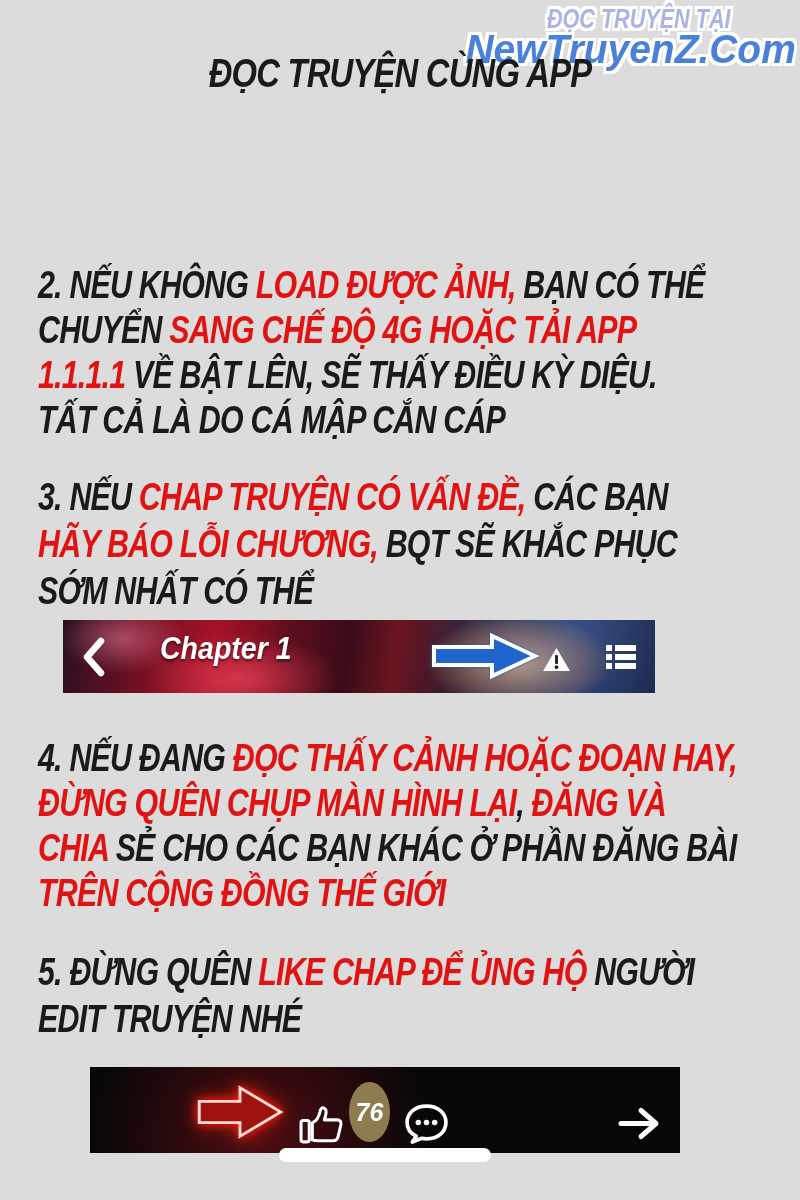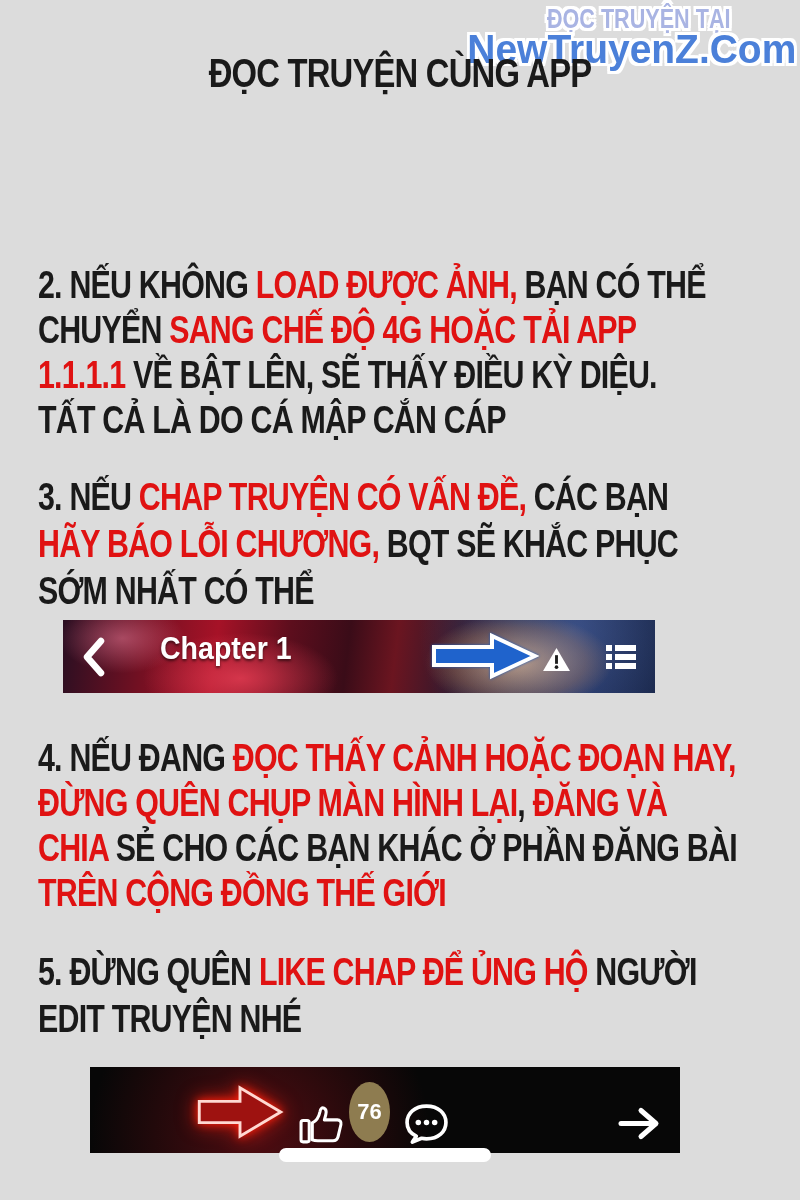--- a/index.html
+++ b/index.html
@@ -1,18 +1,19 @@
 <!DOCTYPE html>
 <html><head>
 <meta charset="utf-8">
 <style>
   html,body{margin:0;padding:0;}
   .page{
     position:relative;width:800px;height:1200px;background:#dcdcdc;overflow:hidden;
     font-family:"Liberation Sans","DejaVu Sans",sans-serif;
+    font-style:italic;
   }
   
   .wm{position:absolute;font-weight:bold;white-space:nowrap;
       text-shadow:-3px -3px 0 #fff,3px -3px 0 #fff,-3px 3px 0 #fff,3px 3px 0 #fff,
                   -3px 0 0 #fff,3px 0 0 #fff,0 -3px 0 #fff,0 3px 0 #fff;}
   .wm1{top:4px;right:70px;font-size:27px;color:#a9b4e3;transform:scaleX(.8);transform-origin:100% 0;letter-spacing:0;}
   .wm2{top:26px;right:4px;font-size:41px;color:#4b80d9;transform:scaleX(.95);transform-origin:100% 0;}
   
   .title{position:absolute;top:50px;left:0;width:800px;text-align:center;
          font-size:41px;font-weight:bold;color:#1a1a1a;letter-spacing:-1px;
@@ -42,21 +43,21 @@
   .bar1 .warn{position:absolute;left:479px;top:27px;}
   .bar1 .menu{position:absolute;left:543px;top:24px;}
   
   .bar2{position:absolute;left:90px;top:1067px;width:590px;height:86px;background:
       radial-gradient(circle at 170px 70px, rgba(150,18,28,.5), transparent 40%),#070707;}
   .bar2 .pointer{position:absolute;left:103px;top:13px;
       filter:drop-shadow(0 0 4px rgba(255,30,10,.95)) drop-shadow(0 0 9px rgba(255,30,10,.7));}
   .bar2 .thumb{position:absolute;left:209px;top:38px;}
   .badge{position:absolute;left:259px;top:15px;width:41px;height:60px;border-radius:50%;
       background:#8e7c50;display:flex;align-items:center;justify-content:center;
-      color:#fff;font-size:22px;font-weight:bold;}
+      color:#fff;font-size:25px;font-weight:bold;}
   .bar2 .bubble{position:absolute;left:314px;top:37px;}
   .bar2 .next{position:absolute;left:527px;top:38px;}
   .edge{position:absolute;left:189px;top:81px;width:212px;height:14px;background:#fff;border-radius:7px;}
 </style>
 </head>
 <body>
 
 <div class="page">
 
   <div class="wm wm1">ĐỌC TRUYỆN TẠI</div>

